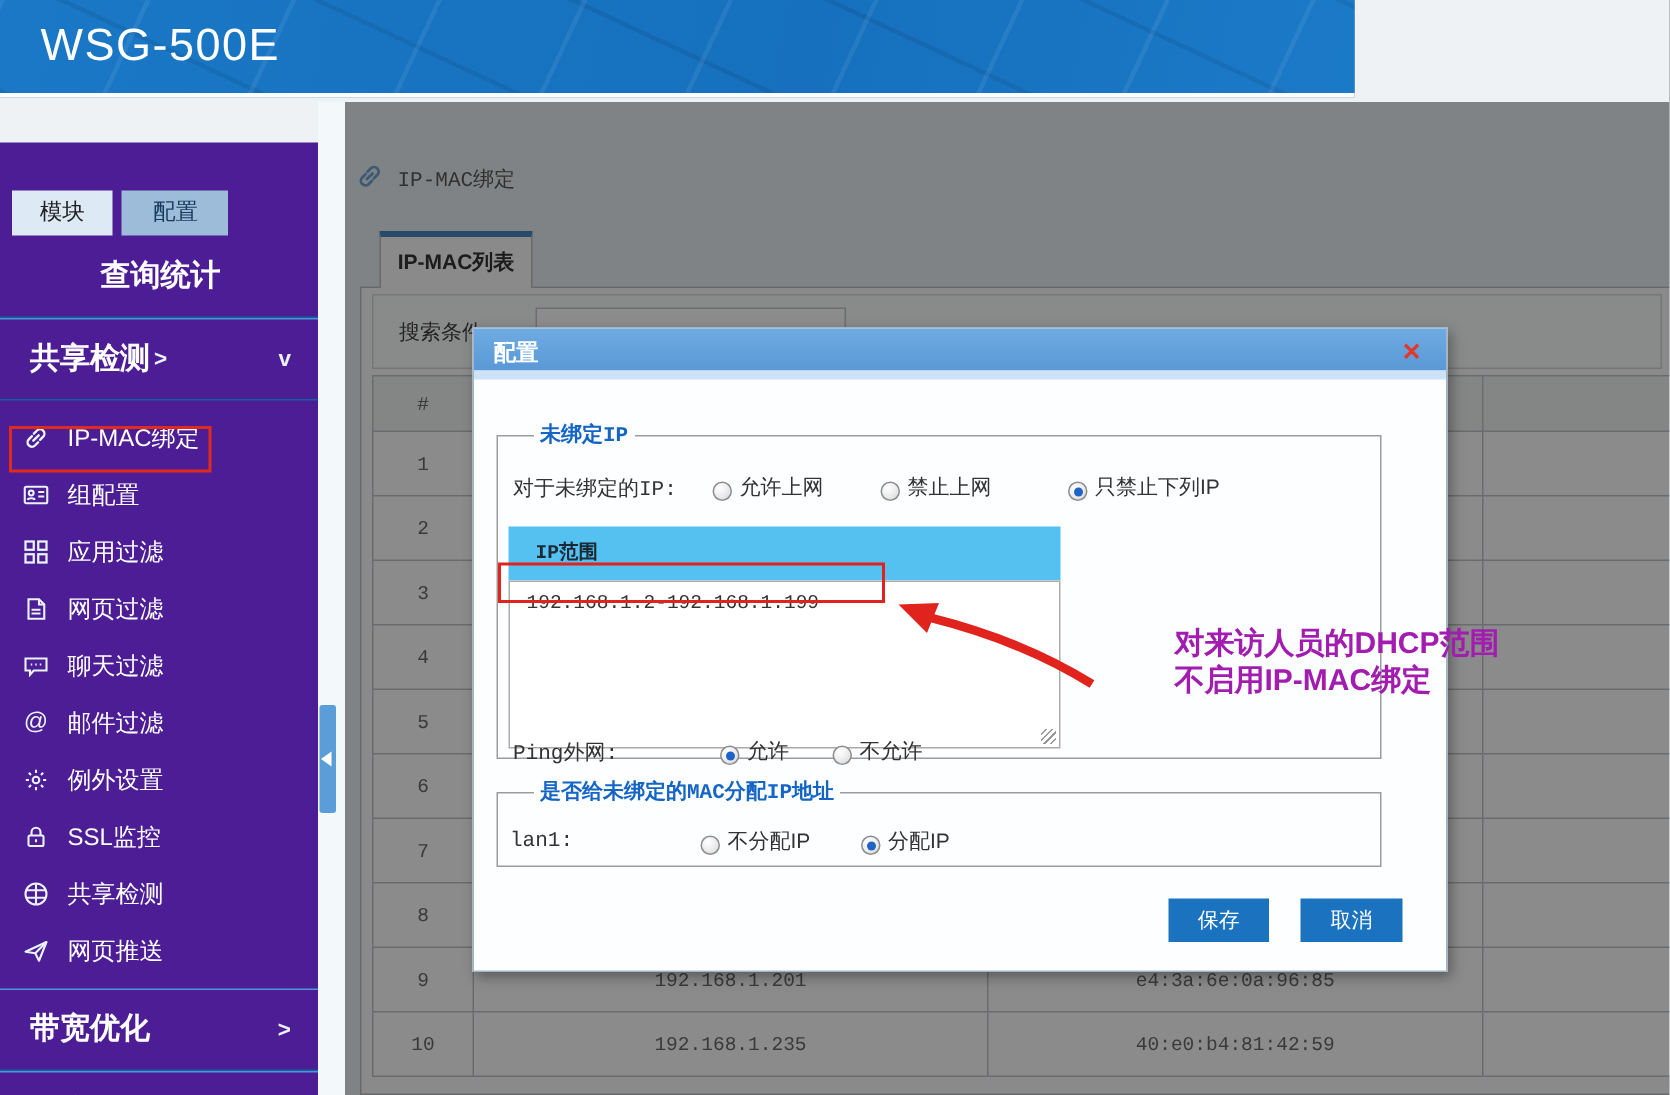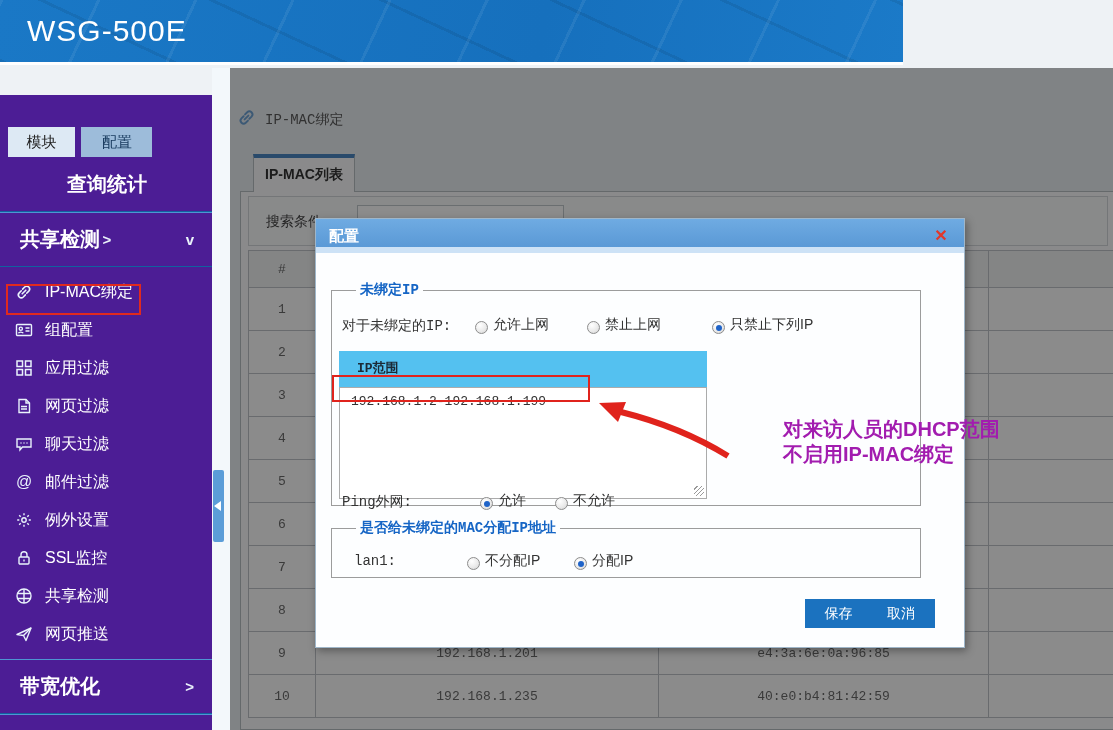--- a/index.html
+++ b/index.html
@@ -84,21 +84,21 @@
   .radio.checked::after{ content:''; position:absolute; left:3px; top:3px; width:6px; height:6px; border-radius:50%; background:#1f63c8; }
 
   .ip-range-bar{ position:absolute; left:7px; top:52px; width:368px; height:36px; background:#54c1f0;
     font-size:13px; font-weight:bold; color:#1b2a36; line-height:36px; padding-left:18px; font-family:"Liberation Mono",monospace;}
   .ip-range-box{ position:absolute; left:7px; top:88px; width:368px; height:112px; background:#fff; border:1px solid #ababab; cursor:text;}
   .ip-range-text{ font-family:"Liberation Mono",monospace; font-size:13px; color:#333; padding:6px 0 0 11px; }
   .resize-grip{ position:absolute; right:2px; bottom:2px; width:10px; height:10px;
     background:repeating-linear-gradient(135deg, transparent 0 2px, #9a9a9a 2px 3px); }
 
   .btn{ position:absolute; height:29px; background:#1b72bf; color:#fff; font-size:14px; text-align:center; line-height:29px; cursor:pointer; }
-  .btn-save{ left:463px; top:380px; width:67px;margin-left:26px; }
+  .btn-save{ left:463px; top:380px; width:67px; }
   .btn-cancel{ left:551px; top:380px; width:68px; }
 
   
   .annot-rect{ position:absolute; left:16px; top:156px; width:258px; height:27px; border:2px solid #e0231c; z-index:3; pointer-events:none;}
   .annot-arrow{ position:absolute; left:0; top:0; width:650px; height:430px; z-index:3; pointer-events:none; }
   .annot-text{ position:absolute; left:422px; top:198px; color:#a21caf; font-size:20px; line-height:25px; font-weight:bold; z-index:3; white-space:nowrap;margin-left:45px;}
 </style>
 </head>
 <body>
 
@@ -366,21 +366,21 @@
       <span>允许</span>
     </span>
     <span class="radio-opt" style="left:223px; top:193px;">
       <span class="radio"></span>
       <span>不允许</span>
     </span>
   </fieldset>
 
   <fieldset class="fs-assign">
     <legend>是否给未绑定的MAC分配IP地址</legend>
-    <span class="frow flabel" style="left:22px; top:16px;">lan1:</span>
+    <span class="frow flabel" style="left:8px; top:16px;">lan1:</span>
     <span class="radio-opt" style="left:135px; top:15px;">
       <span class="radio"></span>
       <span>不分配IP</span>
     </span>
     <span class="radio-opt" style="left:242px; top:15px;">
       <span class="radio checked"></span>
       <span>分配IP</span>
     </span>
   </fieldset>
 

